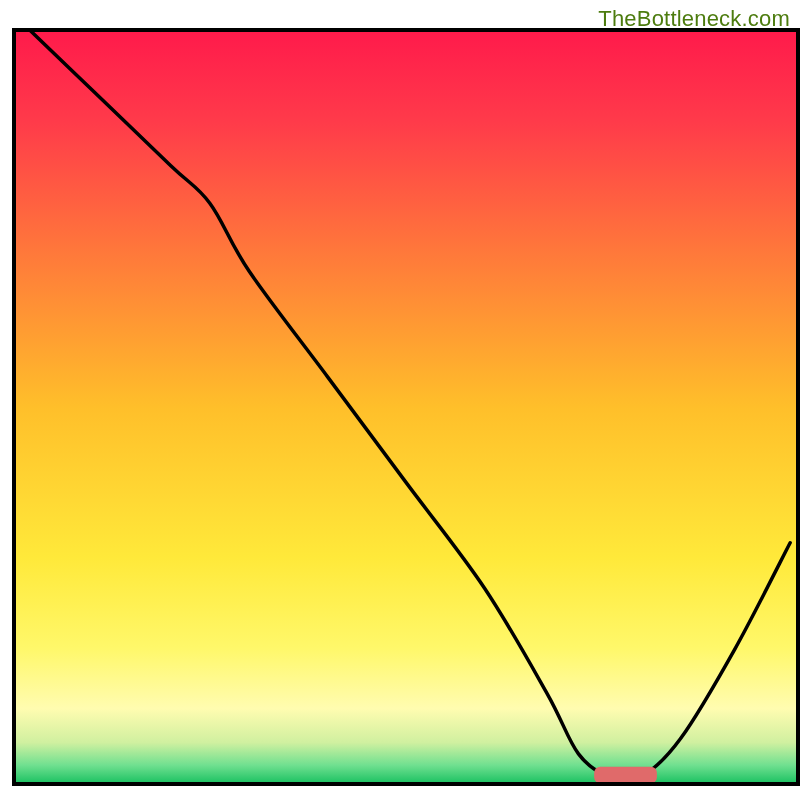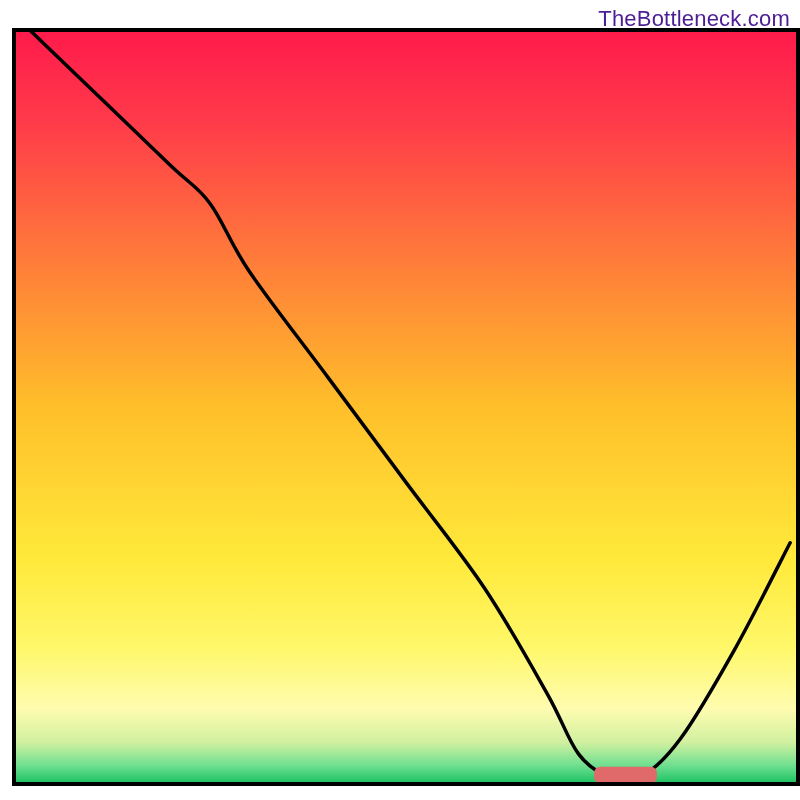--- a/index.html
+++ b/index.html
@@ -13,21 +13,21 @@
   .chart-container {
     position: relative;
     width: 800px;
     height: 800px;
   }
   .watermark {
     position: absolute;
     top: 6px;
     right: 10px;
     font-size: 22px;
-    color: #4c1d95;
+    color: #4d7c0f;
     font-weight: 500;
     letter-spacing: 0.2px;
     z-index: 10;
   }
   svg.plot {
     position: absolute;
     left: 0;
     top: 0;
   }
 </style>

